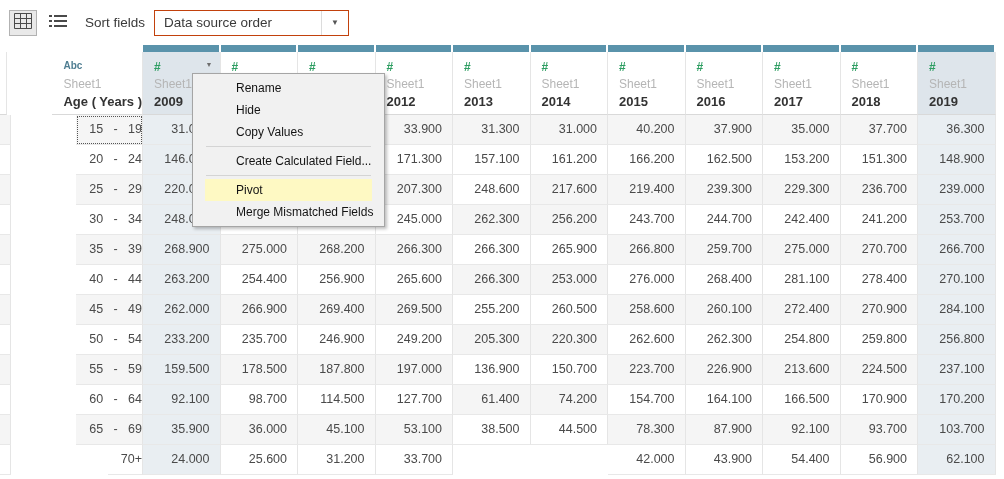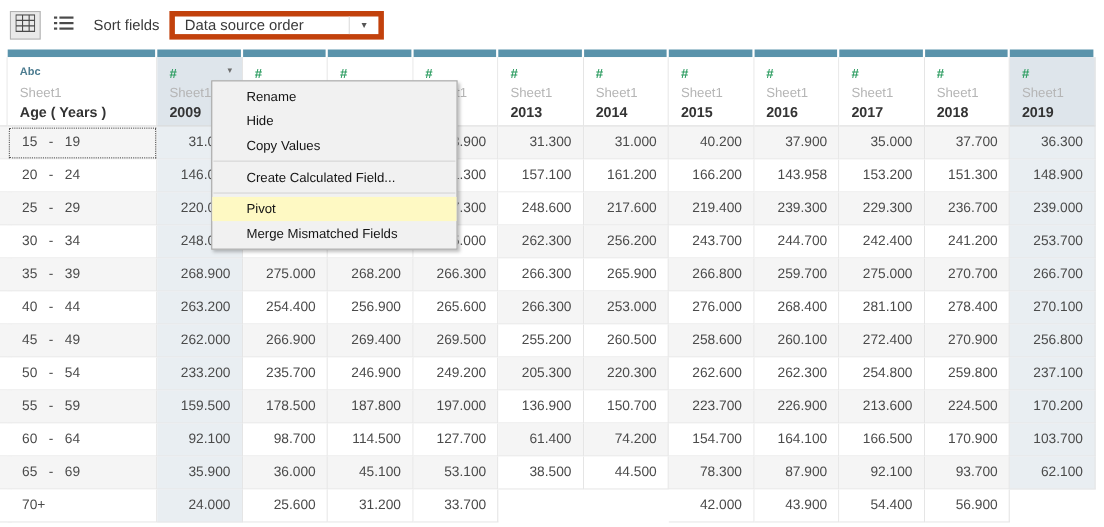--- a/index.html
+++ b/index.html
@@ -8,33 +8,33 @@
   .app { position:relative; width:1004px; height:479px; background:#fff; }
 
   
   .toolbar { position:absolute; top:0; left:0; width:100%; height:45px;
              display:flex; align-items:center; padding-left:9px; background:#fff;border-radius:15px; }
   .tbtn { width:28px; height:26px; display:flex; align-items:center; justify-content:center;
           border:1px solid transparent; background:none; cursor:pointer; }
   .tbtn.active { background:#e9e9e9; border-color:#b2b2b2; }
   .tbtn + .tbtn { margin-left:7px; }
   .tb-label { margin-left:13px; margin-right:9px; font-size:13.5px; color:#3a3a3a; }
-  .select { width:195px; height:26px; border:5px solid #c2410c; display:flex;
+  .select { width:195px; height:26px; border:1px solid #c2410c; display:flex;
             align-items:center; background:#fff; cursor:pointer; }
   .select .val { flex:1; padding-left:9px; font-size:13.5px; color:#3a3a3a;
                  white-space:nowrap; overflow:hidden; }
   .select .car { width:27px; align-self:stretch; border-left:1px solid #dcdcdc;
                  display:flex; align-items:center; justify-content:center;
                  font-size:8px; color:#555; }
 
   
   .grid { position:absolute; top:45px; left:0; display:flex; }
   .col { display:flex; flex-direction:column; }
   .col.gut  { width:7px; }
-  .col.age  { width:136px; }
+  .col.age  { width:136px;align-items:flex-end; }
   .col.year { width:77.5px; }
   .cap { height:7px; background:#5a93ab; margin-right:2px; }
   .col.gut .cap { background:transparent; margin:0; }
   .hdr { height:63px; position:relative; padding:8px 0 0 11px; background:#fff;
          border-right:1px solid #e5e5e5; border-bottom:1px solid #d9d9d9; cursor:pointer; }
   .col.gut .hdr { padding:0; cursor:default; }
   .type { height:15px; font-weight:700; }
   .type.number { color:#2f9e63; font-size:12px; }
   .type.string { color:#4e7d91; font-size:10px; }
   .src { font-size:12px; color:#b5b5b5; margin-top:2px; }
@@ -44,22 +44,22 @@
           text-align:right; padding-right:10px; white-space:pre; overflow:hidden;
           border-right:1px solid #e5e5e5; border-bottom:1px solid #e8e8e8; background:#fff;
           cursor:default; }
   .cell.odd { background:#f5f5f5; }
   .col.age .cell { text-align:left; padding-left:13px; padding-right:0; }
   .col.sel .hdr  { background:#dee5eb; }
   .col.sel .cell { background:#e9eef2; }
   .cell.focus { outline:1px dotted #555; outline-offset:-2px; }
 
   
-  .menu { position:absolute; left:192px; top:73px; width:224px; background:#f1f1f1;
-          border:1px solid #a5a5a5; padding:3px 0;
+  .menu { position:absolute; left:192px; top:73px; width:193px; background:#f1f1f1;
+          border:1px solid #a5a5a5; padding:3px 12px;
           box-shadow:2px 2px 3px rgba(0,0,0,.25); z-index:10; }
   .mi { height:22px; line-height:22px; padding-left:31px; font-size:12px;
         color:#141414; cursor:pointer; white-space:nowrap; }
   .mi.hl { background:#fef9c3; }
   .sep { height:1px; background:#d4d4d4; margin:3px 1px; }
 </style>
 </head>
 <body>
 
 <div class="app">
@@ -270,21 +270,21 @@
         <div class="cell">42.000</div>
       </div>
       <div class="col year">
         <div class="cap"></div>
         <div class="hdr">
           <div class="type number">#</div>
           <div class="src">Sheet1</div>
           <div class="fname">2016</div>
         </div>
         <div class="cell odd">37.900</div>
-        <div class="cell">143.958</div>
+        <div class="cell">162.500</div>
         <div class="cell odd">239.300</div>
         <div class="cell">244.700</div>
         <div class="cell odd">259.700</div>
         <div class="cell">268.400</div>
         <div class="cell odd">260.100</div>
         <div class="cell">262.300</div>
         <div class="cell odd">226.900</div>
         <div class="cell">164.100</div>
         <div class="cell odd">87.900</div>
         <div class="cell">43.900</div>
@@ -335,20 +335,21 @@
           <div class="type number">#</div>
           <div class="src">Sheet1</div>
           <div class="fname">2019</div>
         </div>
         <div class="cell odd">36.300</div>
         <div class="cell">148.900</div>
         <div class="cell odd">239.000</div>
         <div class="cell">253.700</div>
         <div class="cell odd">266.700</div>
         <div class="cell">270.100</div>
+        <div class="cell odd">284.100</div>
         <div class="cell">256.800</div>
         <div class="cell odd">237.100</div>
         <div class="cell">170.200</div>
         <div class="cell odd">103.700</div>
         <div class="cell">62.100</div>
       </div>
     </div>
 
   <div class="menu" id="menu">
       <div class="mi">Rename</div>

